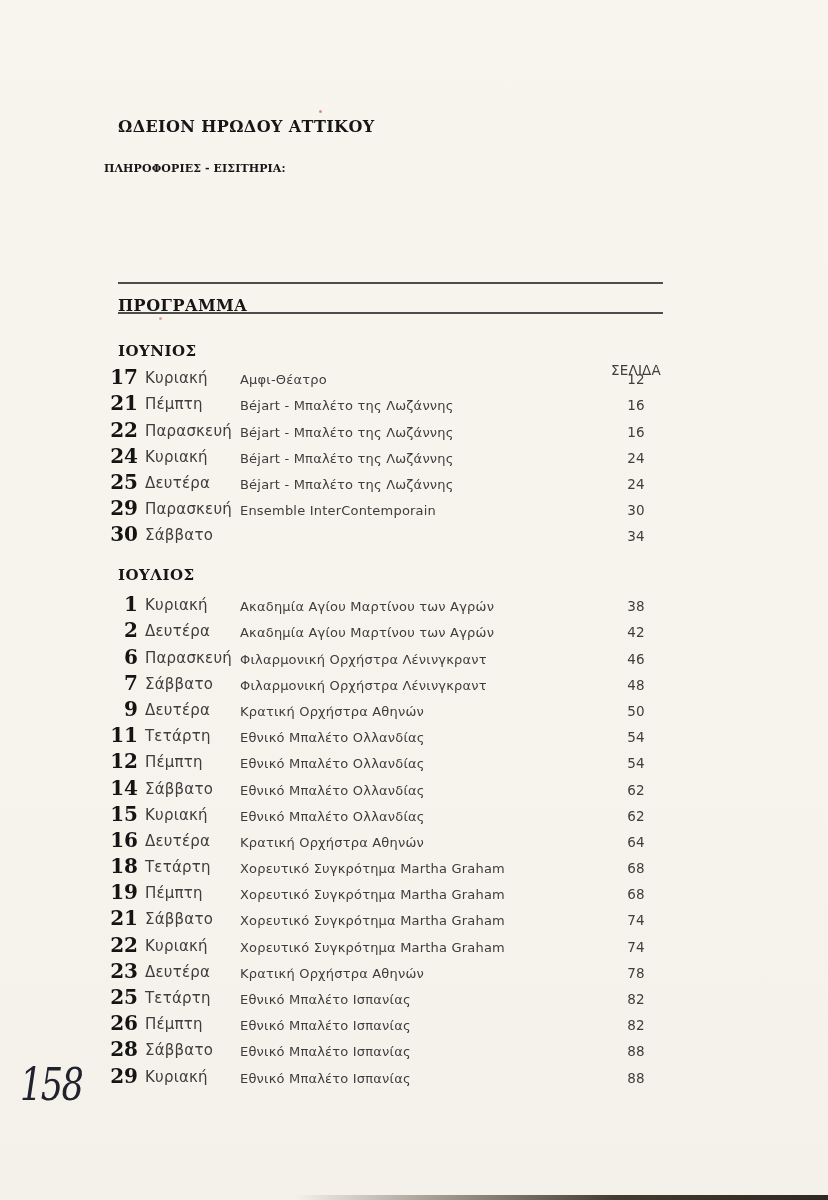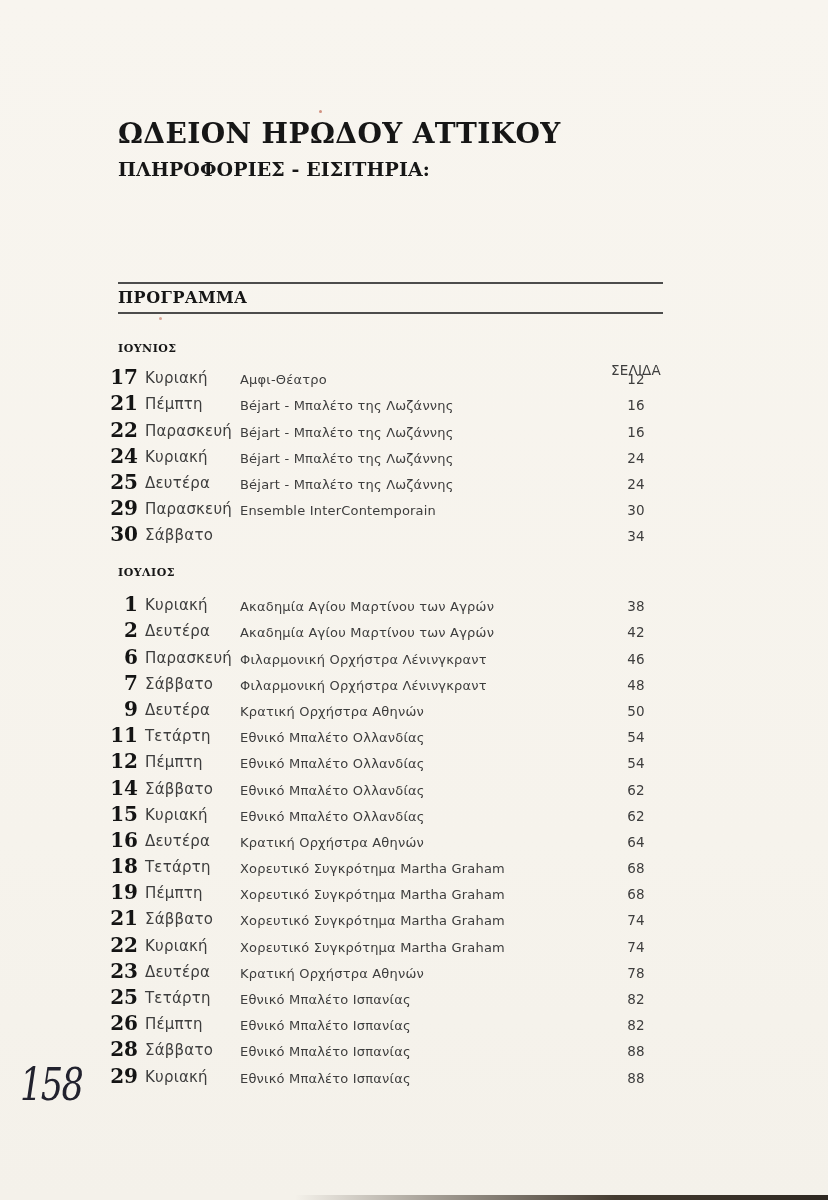--- a/index.html
+++ b/index.html
@@ -3,36 +3,36 @@
 <meta charset="utf-8">
 <style>
   html,body{margin:0;padding:0;}
   body{width:828px;height:1200px;background:#e8e5de;font-family:"DejaVu Sans",sans-serif;}
   .page{position:relative;width:828px;height:1200px;background:#f7f4ee;overflow:hidden;
         background-image:linear-gradient(180deg,#f8f5ef 0%,#f6f3ec 70%,#f4f1ea 100%);}
 
   .slab{font-family:"DejaVu Serif",serif;font-weight:bold;color:#161616;}
   .light{font-family:"DejaVu Sans",sans-serif;color:#3d3d3d;letter-spacing:.2px;}
 
-  .title{position:absolute;left:118px;top:117px;font-size:28px;letter-spacing:.4px;}
-
-  .info{position:absolute;left:118px;top:161px;font-size:19px;line-height:16px;letter-spacing:.1px;}
+  .title{position:absolute;left:118px;top:117px;font-size:16px;letter-spacing:.4px;}
+
+  .info{position:absolute;left:104px;top:161px;font-size:11px;line-height:16px;letter-spacing:.1px;}
   .info div{white-space:nowrap;}
 
   .rule{position:absolute;left:118px;width:545px;height:2px;background:#4c4c4c;}
   .rule-top{top:282px;}
   .rule-bottom{top:312px;}
-  .program-heading{position:absolute;left:118px;top:288px;font-size:16px;letter-spacing:.5px;}
+  .program-heading{position:absolute;left:118px;top:296px;font-size:16px;letter-spacing:.5px;}
 
   .page-col-label{position:absolute;top:342px;left:601px;width:70px;text-align:center;font-size:13.5px;margin-top:20px;}
 
   .section{position:absolute;left:0;right:0;}
   .section-june{top:342px;}
   .section-july{top:566px;}
-  .month-label{position:absolute;left:118px;top:0;font-size:11px;letter-spacing:.5px;}
+  .month-label{position:absolute;left:118px;top:0;font-size:15px;letter-spacing:.5px;}
   .rows{position:absolute;left:0;right:0;}
   .section-june .rows{top:25px;}
   .section-july .rows{top:28px;}
 
   .row{position:relative;height:26.2px;}
   .row span{position:absolute;white-space:nowrap;}
   .c-date{left:86px;width:52px;text-align:right;bottom:4px;
           font-family:"DejaVu Serif",serif;font-weight:bold;font-size:20px;color:#141414;}
   .c-day{left:145px;bottom:6px;font-size:15px;}
   .c-event{left:240px;bottom:6px;font-size:13px;}

